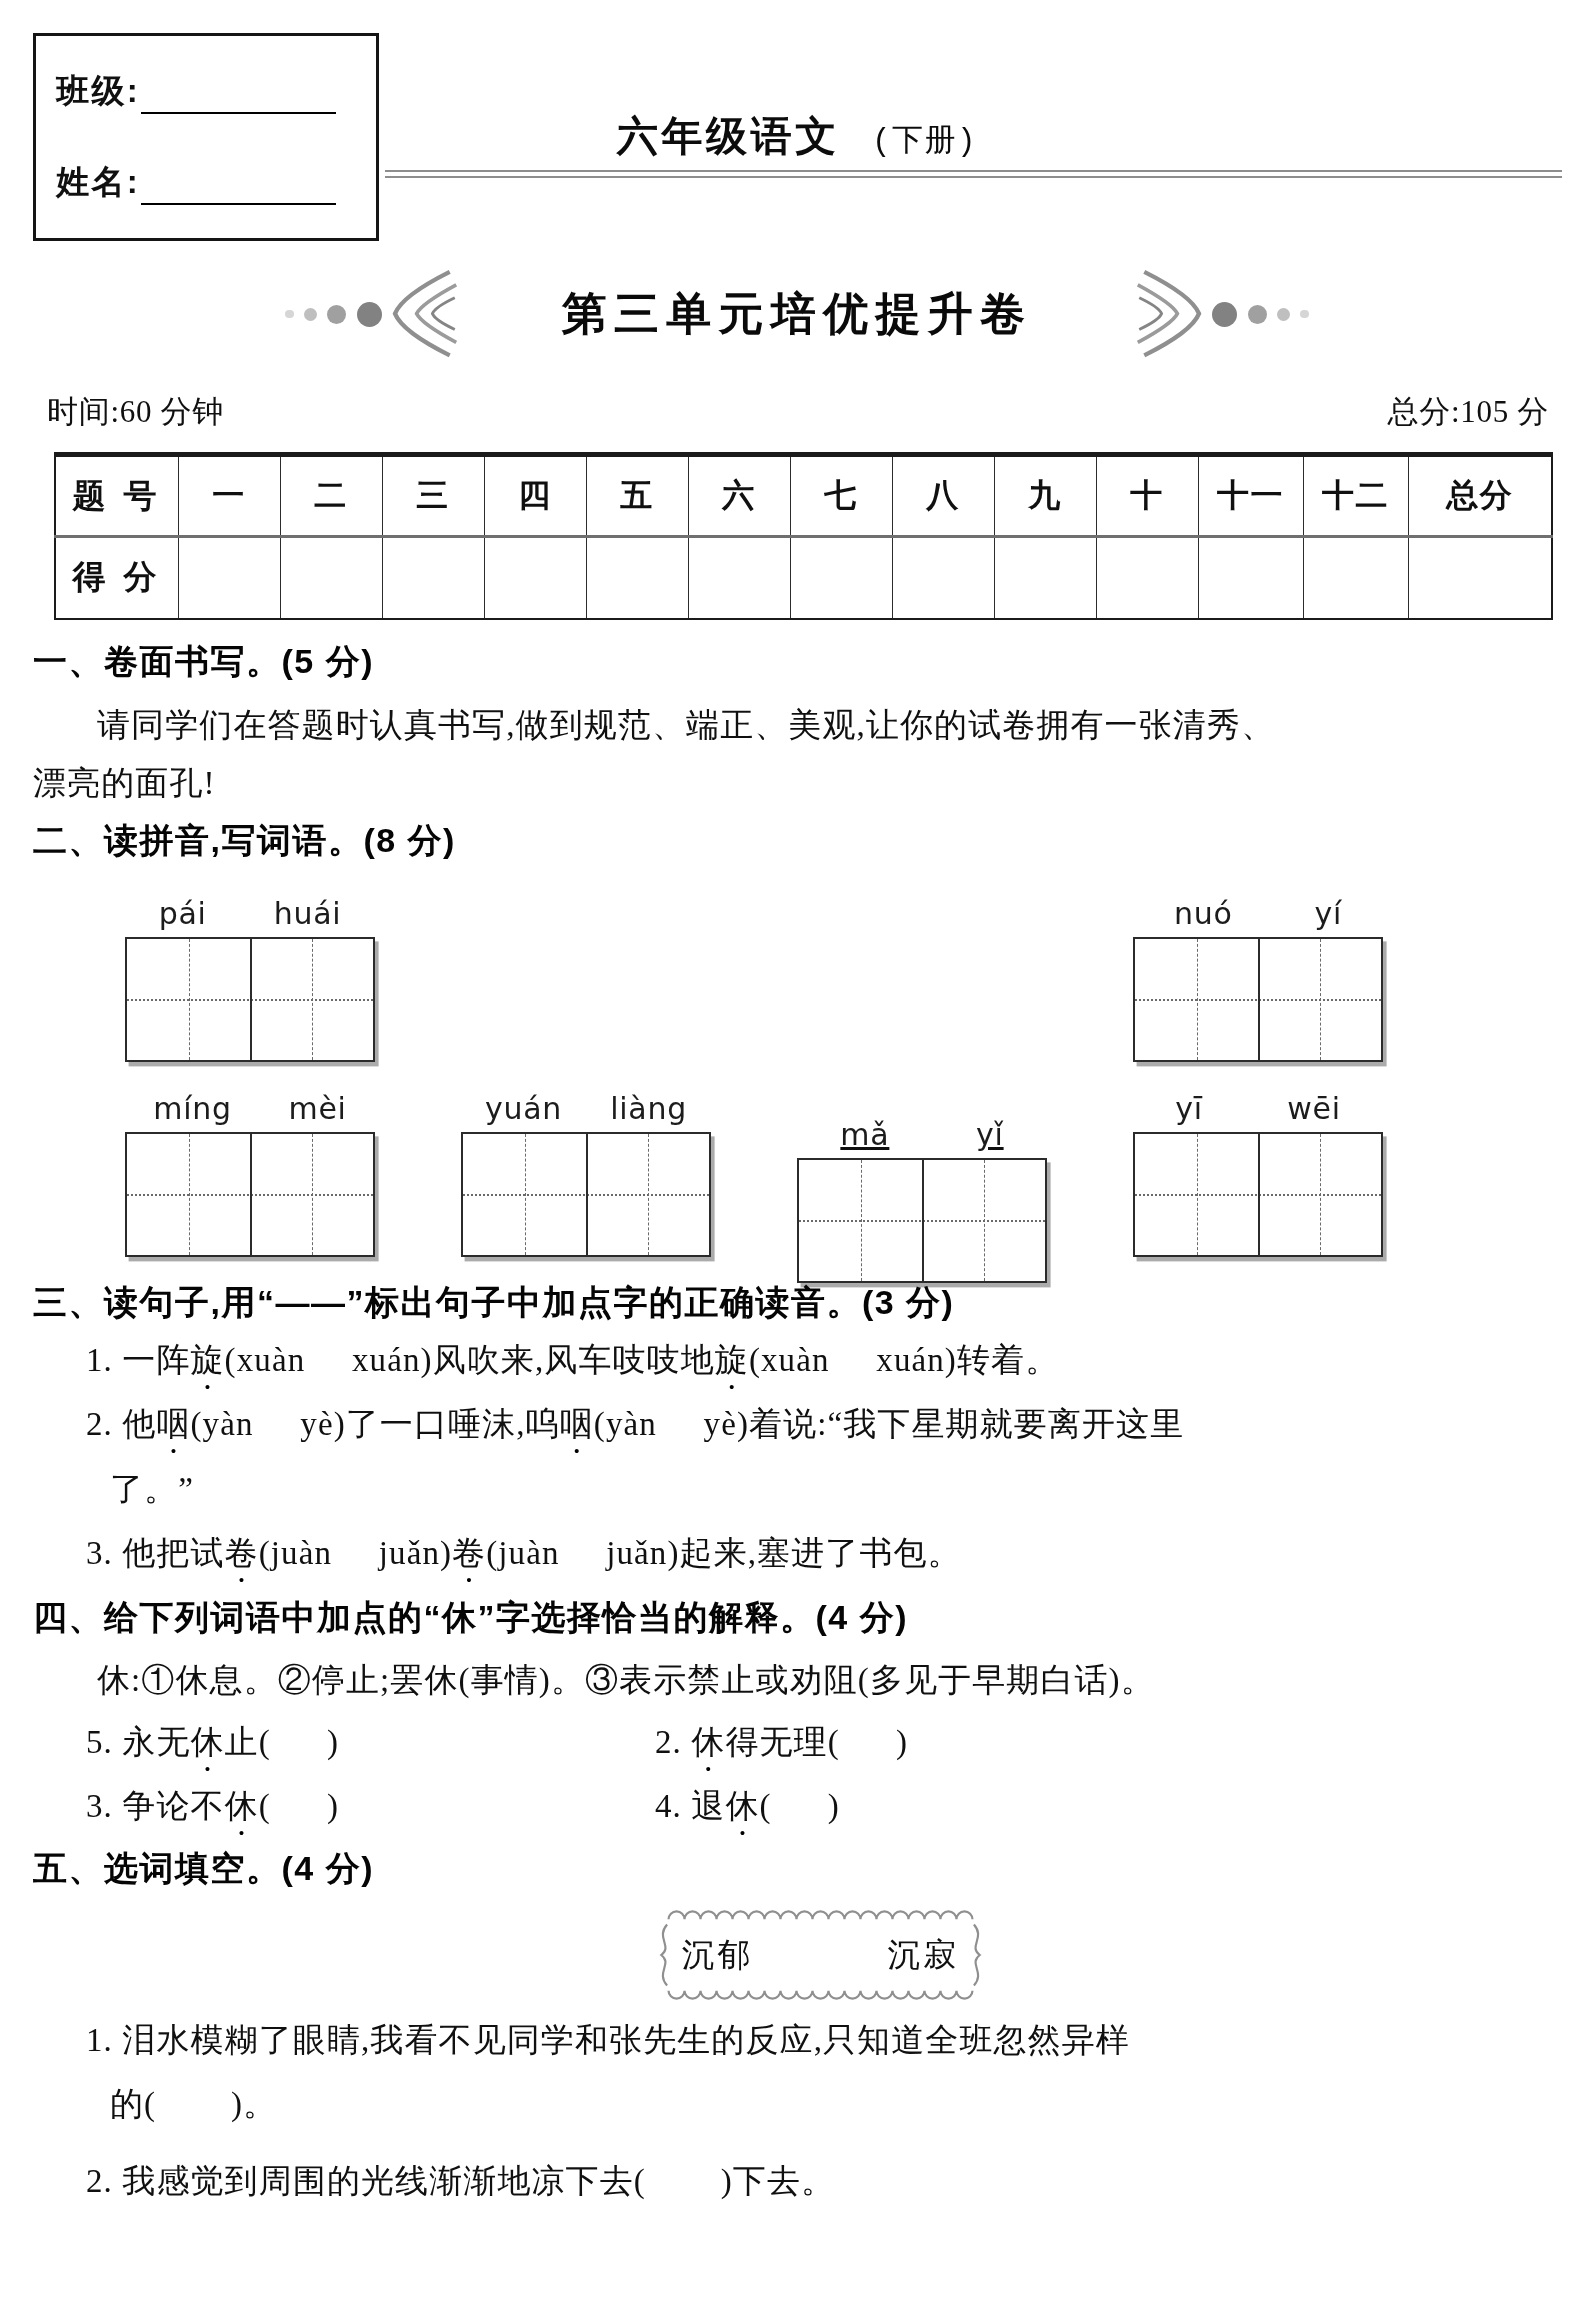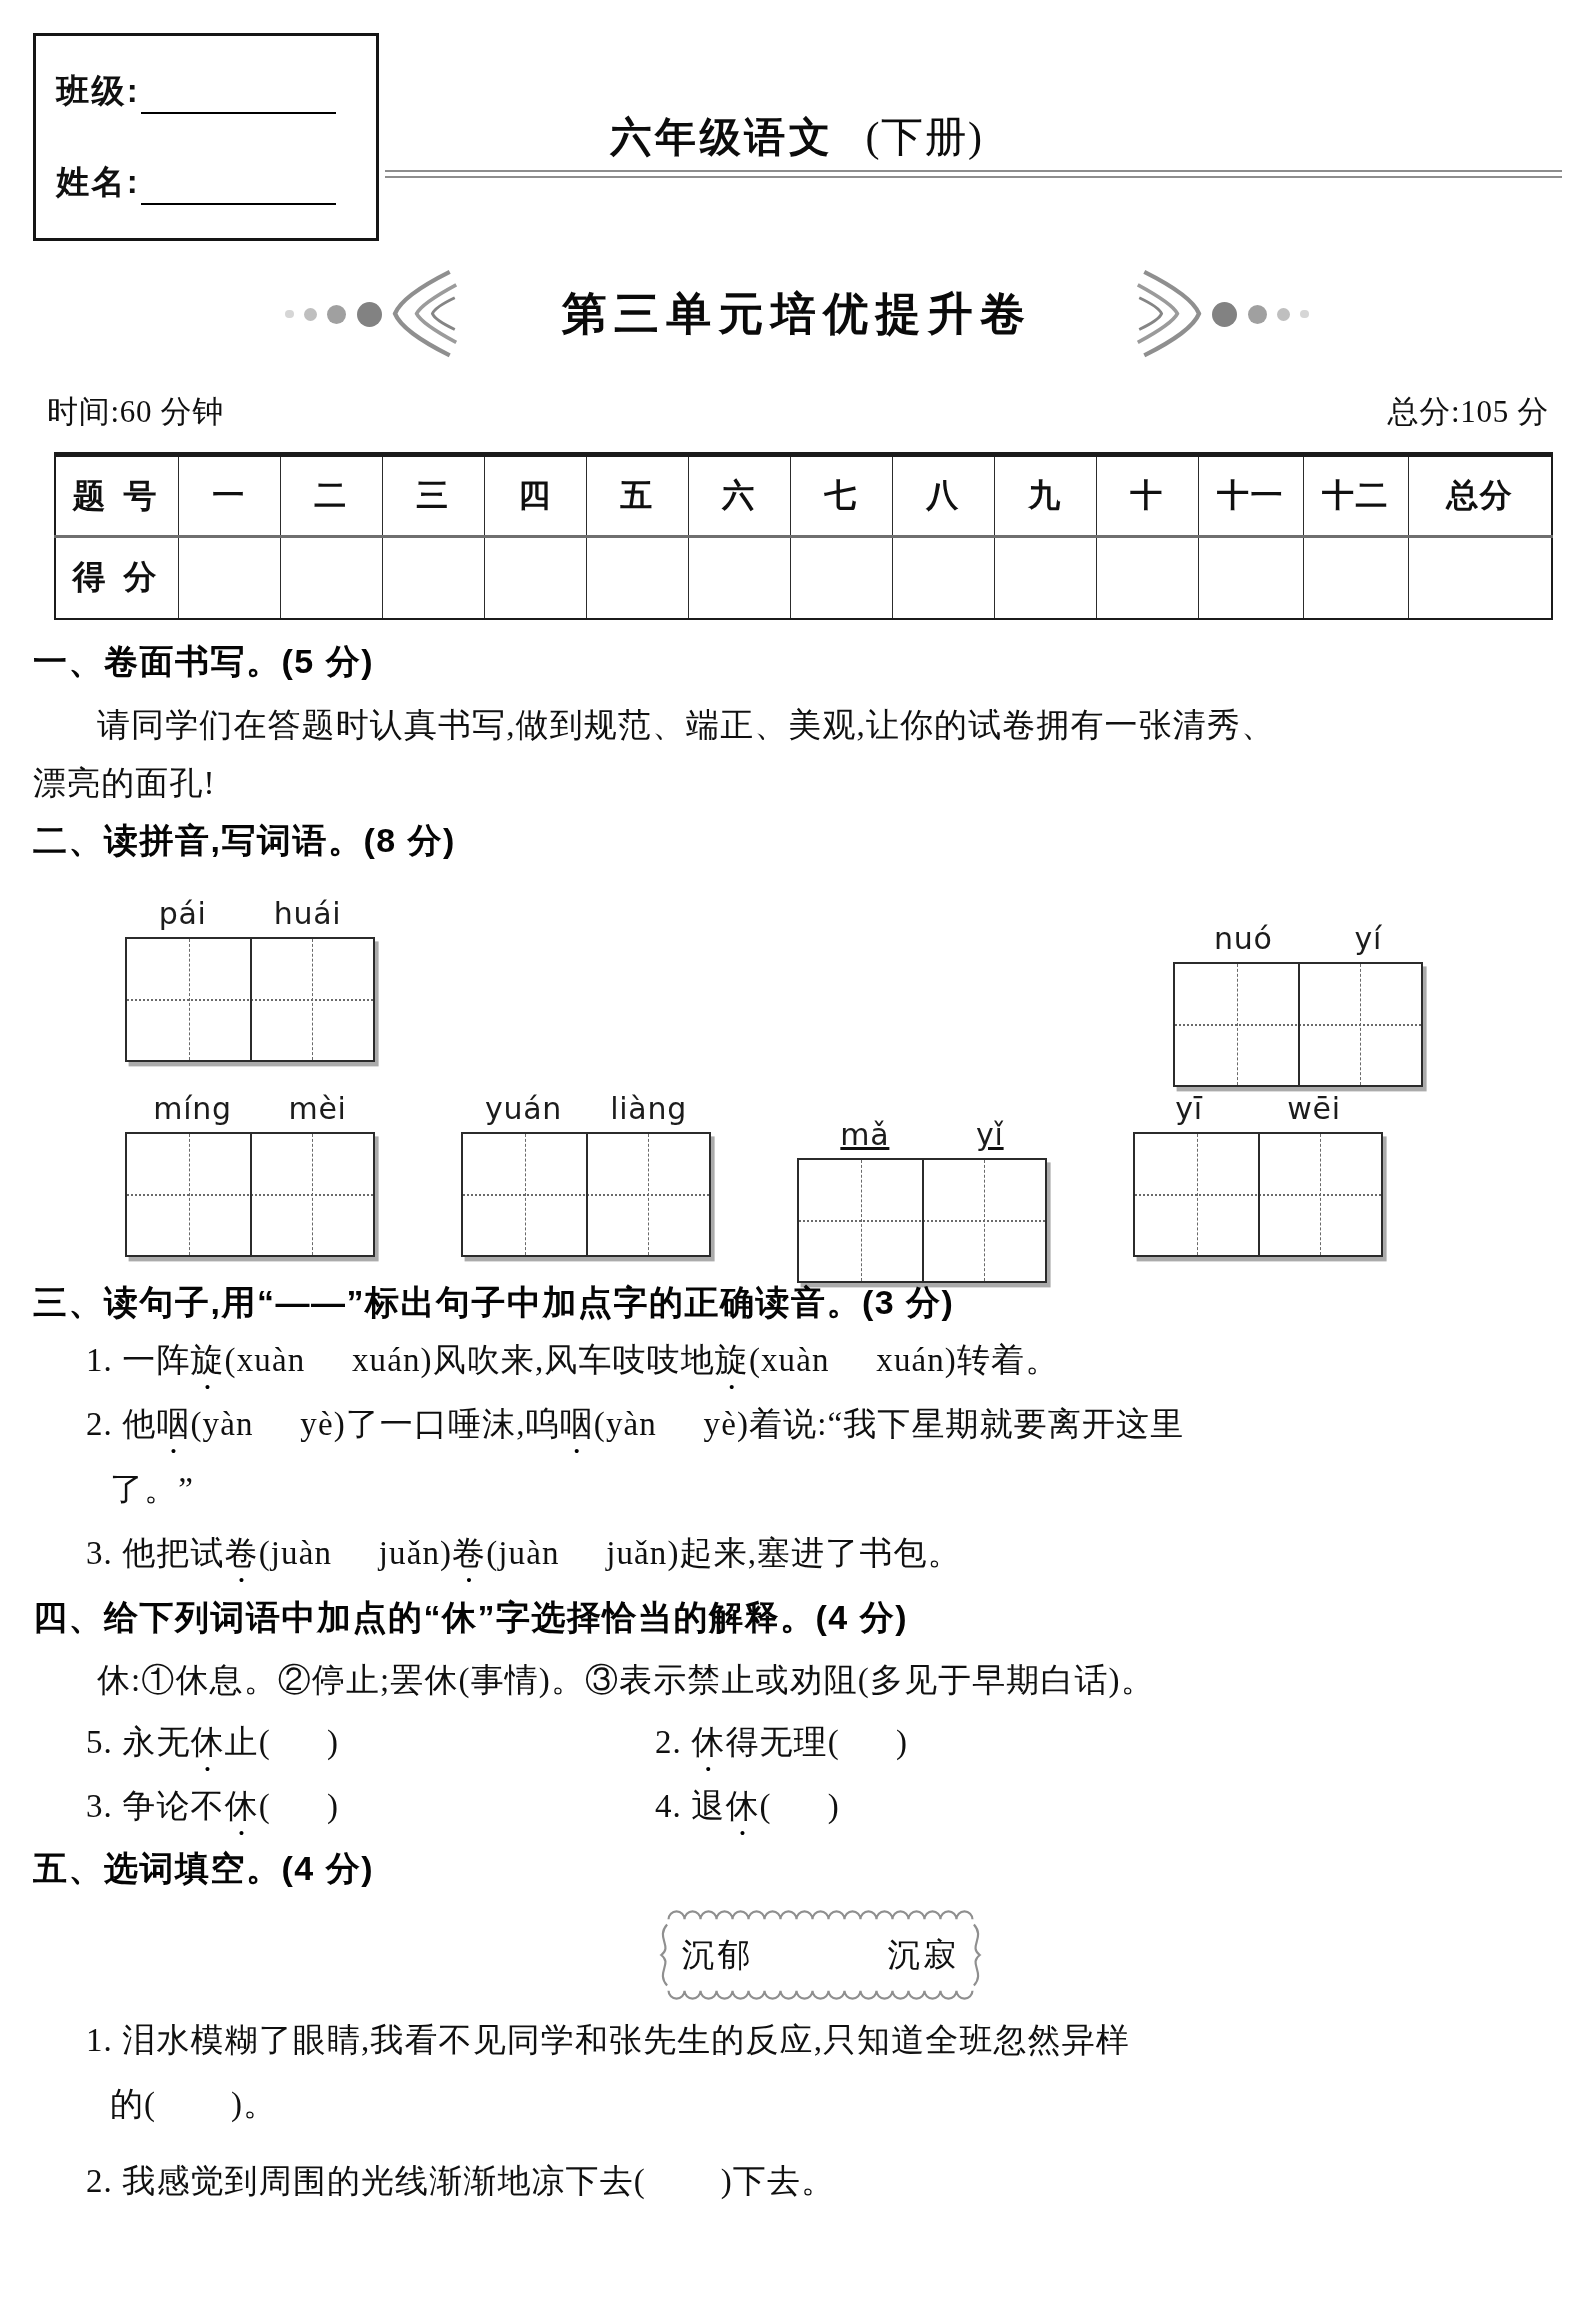--- a/index.html
+++ b/index.html
@@ -24,22 +24,22 @@
   }
   .info-line { flex:0 0 195px; height:30.5px; border-bottom:2.9px solid #000; margin-left:1.5px; }
 
   
   .book-title {
     position:absolute; top:109px; left:0; width:100%; text-align:center;
     font-family:"Liberation Sans","DejaVu Sans",sans-serif; font-weight:700;
     font-size:41px; letter-spacing:3.6px; color:#0c0c0c;
   }
   .book-title .volume {
-    font-family:Liberation Serif, serif; font-weight:400;
-    font-size:42px; letter-spacing:1.5px; margin-left:17px;
+    font-family:Liberation Mono, monospace; font-weight:400;
+    font-size:31px; letter-spacing:1.5px; margin-left:17px;
   }
   .double-rule {
     position:absolute; top:170px; left:385px; width:1177px; height:8px;
     border-top:2.2px solid #8d8d8d; border-bottom:2.2px solid #8d8d8d;
   }
 
   
   .paper-title-row {
     position:absolute; top:269px; left:0; width:100%;
     display:flex; justify-content:center; align-items:center;
@@ -229,21 +229,21 @@
       <span class="t">pái</span>
       <span class="t">huái</span>
     </div>
     <div class="wbox">
       <i class="line-vdash p25"></i>
       <i class="line-vdash p75"></i>
       <i class="line-hdot"></i>
       <i class="line-vmid"></i>
     </div>
   </div>
-  <div class="pgroup" style="top:904px; left:1133px;margin-left:40px;">
+  <div class="pgroup" style="top:879px; left:1133px;">
     <div class="pinyin">
       <span class="t">nuó</span>
       <span class="t">yí</span>
     </div>
     <div class="wbox">
       <i class="line-vdash p25"></i>
       <i class="line-vdash p75"></i>
       <i class="line-hdot"></i>
       <i class="line-vmid"></i>
     </div>

